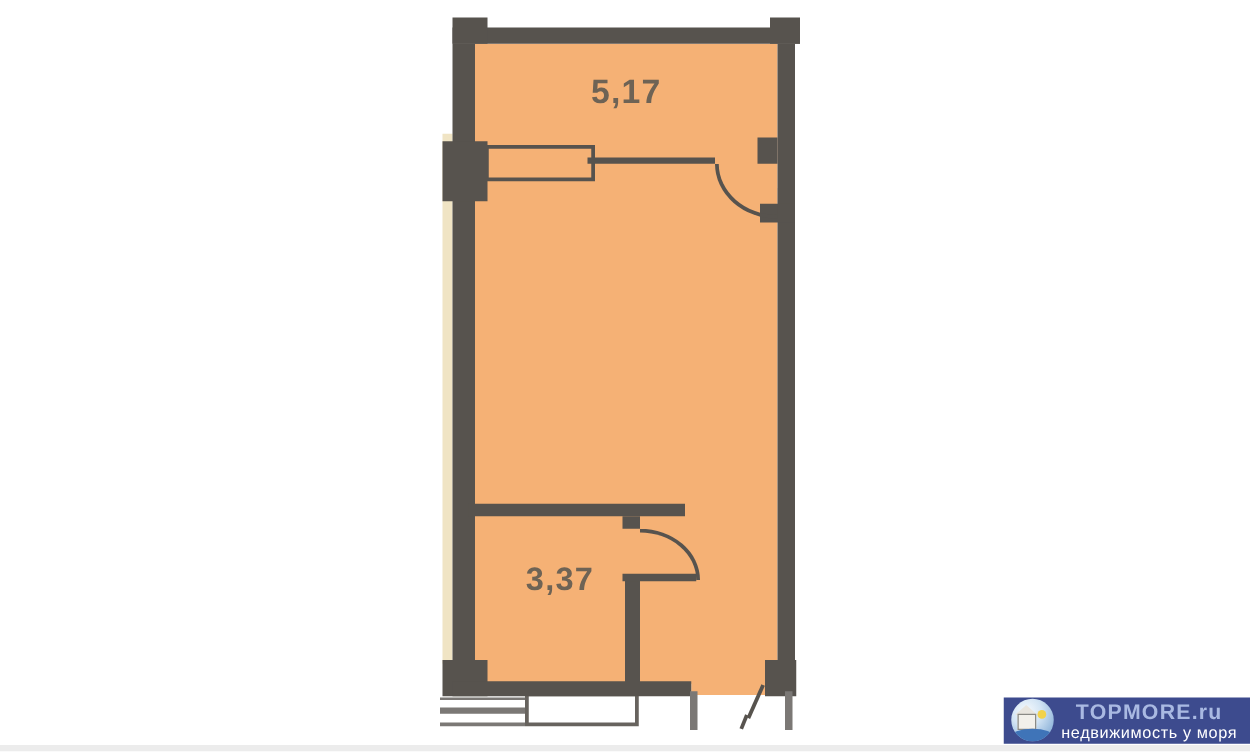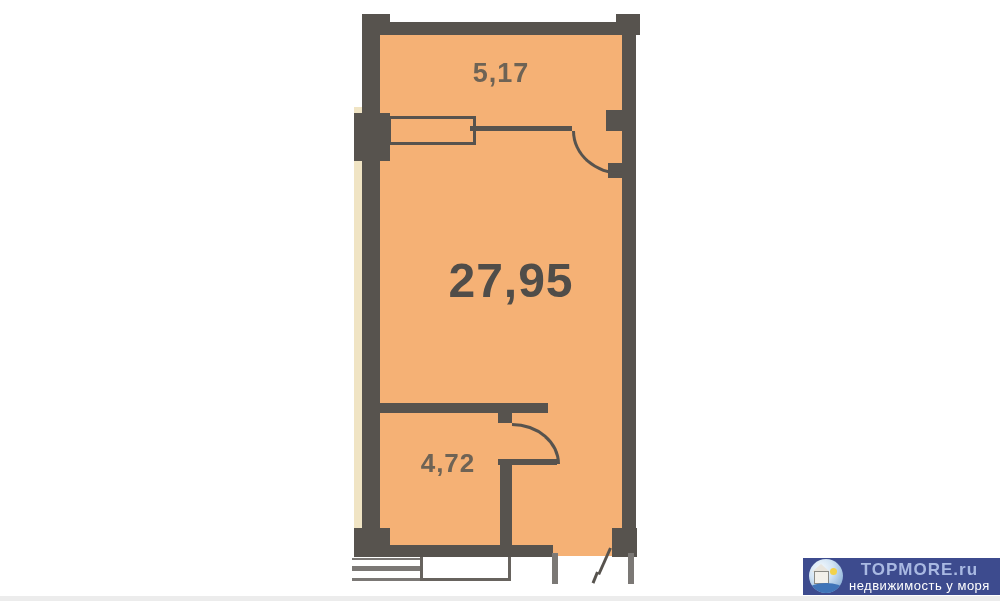--- a/index.html
+++ b/index.html
@@ -91,22 +91,21 @@
   <div class="abs wall" style="left:500px;top:462px;width:12px;height:86px;"></div>
   <div class="abs wall" style="left:498px;top:459px;width:59px;height:6px;"></div>
   <div class="abs arc-bath" style="left:512px;top:423px;width:45px;height:38px;"></div>
 
   <div class="abs gray" style="left:552px;top:553px;width:6px;height:31px;"></div>
   <div class="abs gray" style="left:628px;top:553px;width:6px;height:31px;"></div>
   <div class="abs door-seg" style="left:609px;top:548px;height:29px;transform:rotate(24deg);"></div>
   <div class="abs door-seg" style="left:596px;top:572px;height:12px;transform:rotate(22deg);"></div>
 
   <div class="abs room-label" style="left:431px;top:58px;width:140px;">5,17</div>
-  <div class="abs main-label" style="left:401px;top:253px;width:220px;">27,95</div>
-  <div class="abs room-label" style="left:398px;top:448px;width:100px;font-size:26px;">4,72</div>
+  <div class="abs room-label" style="left:398px;top:448px;width:100px;font-size:26px;">3,37</div>
 
   <div class="abs bottom-smudge" style="left:0px;top:596px;width:1000px;height:5px;"></div>
 
   <div class="abs wm" style="left:803px;top:558px;width:218px;height:37px;align-items:center;">
     <div class="wm-logo">
       <div class="wm-sun"></div>
       <div class="wm-roof"></div>
       <div class="wm-house"></div>
       <div class="wm-sea"></div>
     </div>

